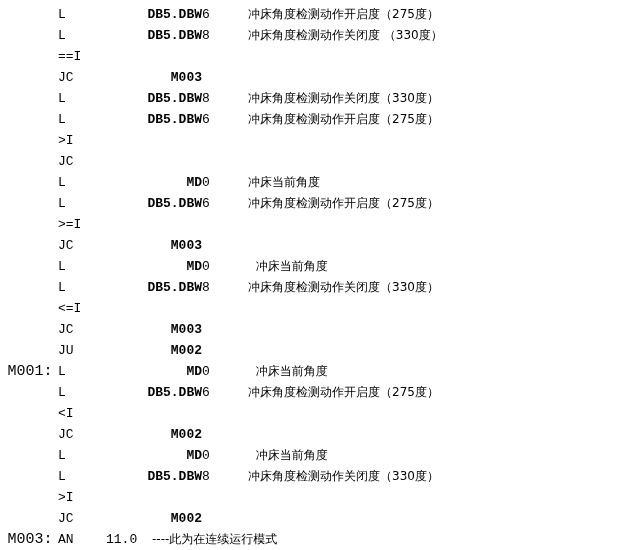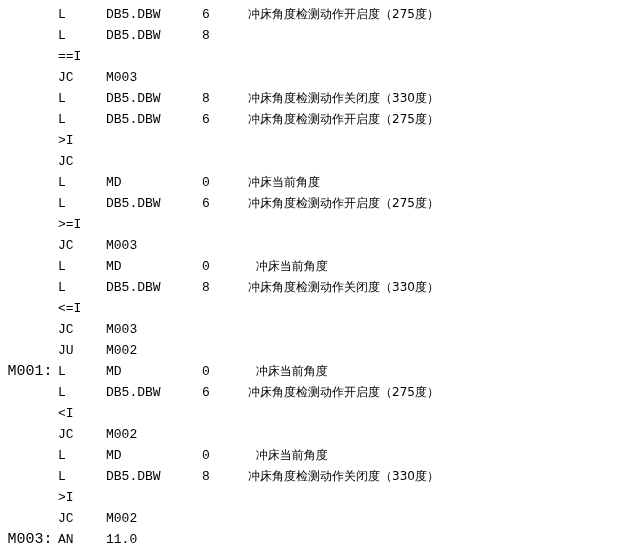--- a/index.html
+++ b/index.html
@@ -37,23 +37,24 @@
   .col-op {
     width: 48px;
     flex: 0 0 48px;
     text-align: left;
     font-size: 13px;
     box-sizing: border-box;
   }
   .col-operand {
     width: 96px;
     flex: 0 0 96px;
-    text-align: left;
+    text-align: right;
     font-size: 13px;
     box-sizing: border-box;
+    font-weight: bold;
   }
   .col-addr {
     width: 46px;
     flex: 0 0 46px;
     text-align: left;
     font-size: 13px;
     box-sizing: border-box;
   }
   .col-comment {
     flex: 1 1 auto;
@@ -61,21 +62,21 @@
     font-family: "DejaVu Sans", "Liberation Sans", sans-serif;
     white-space: pre;
     overflow: hidden;
   }
 </style>
 </head>
 <body>
 
 <div id="code-listing">
     <div class="code-line"><span class="col-label"></span><span class="col-op">L</span><span class="col-operand">DB5.DBW</span><span class="col-addr">6</span><span class="col-comment">冲床角度检测动作开启度（275度）</span></div>
-    <div class="code-line"><span class="col-label"></span><span class="col-op">L</span><span class="col-operand">DB5.DBW</span><span class="col-addr">8</span></div>
+    <div class="code-line"><span class="col-label"></span><span class="col-op">L</span><span class="col-operand">DB5.DBW</span><span class="col-addr">8</span><span class="col-comment">冲床角度检测动作关闭度 （330度）</span></div>
     <div class="code-line"><span class="col-label"></span><span class="col-op">==I</span><span class="col-operand"></span><span class="col-addr"></span><span class="col-comment"></span></div>
     <div class="code-line"><span class="col-label"></span><span class="col-op">JC</span><span class="col-operand">M003</span><span class="col-addr"></span><span class="col-comment"></span></div>
     <div class="code-line"><span class="col-label"></span><span class="col-op">L</span><span class="col-operand">DB5.DBW</span><span class="col-addr">8</span><span class="col-comment">冲床角度检测动作关闭度（330度）</span></div>
     <div class="code-line"><span class="col-label"></span><span class="col-op">L</span><span class="col-operand">DB5.DBW</span><span class="col-addr">6</span><span class="col-comment">冲床角度检测动作开启度（275度）</span></div>
     <div class="code-line"><span class="col-label"></span><span class="col-op">&gt;I</span><span class="col-operand"></span><span class="col-addr"></span><span class="col-comment"></span></div>
     <div class="code-line"><span class="col-label"></span><span class="col-op">JC</span><span class="col-addr"></span><span class="col-comment"></span></div>
     <div class="code-line"><span class="col-label"></span><span class="col-op">L</span><span class="col-operand">MD</span><span class="col-addr">0</span><span class="col-comment">冲床当前角度</span></div>
     <div class="code-line"><span class="col-label"></span><span class="col-op">L</span><span class="col-operand">DB5.DBW</span><span class="col-addr">6</span><span class="col-comment">冲床角度检测动作开启度（275度）</span></div>
     <div class="code-line"><span class="col-label"></span><span class="col-op">&gt;=I</span><span class="col-operand"></span><span class="col-addr"></span><span class="col-comment"></span></div>
     <div class="code-line"><span class="col-label"></span><span class="col-op">JC</span><span class="col-operand">M003</span><span class="col-addr"></span><span class="col-comment"></span></div>
@@ -85,14 +86,14 @@
     <div class="code-line"><span class="col-label"></span><span class="col-op">JC</span><span class="col-operand">M003</span><span class="col-addr"></span><span class="col-comment"></span></div>
     <div class="code-line"><span class="col-label"></span><span class="col-op">JU</span><span class="col-operand">M002</span><span class="col-addr"></span><span class="col-comment"></span></div>
     <div class="code-line"><span class="col-label">M001:</span><span class="col-op">L</span><span class="col-operand">MD</span><span class="col-addr">0</span><span class="col-comment">  冲床当前角度</span></div>
     <div class="code-line"><span class="col-label"></span><span class="col-op">L</span><span class="col-operand">DB5.DBW</span><span class="col-addr">6</span><span class="col-comment">冲床角度检测动作开启度（275度）</span></div>
     <div class="code-line"><span class="col-label"></span><span class="col-op">&lt;I</span><span class="col-operand"></span><span class="col-addr"></span><span class="col-comment"></span></div>
     <div class="code-line"><span class="col-label"></span><span class="col-op">JC</span><span class="col-operand">M002</span><span class="col-addr"></span><span class="col-comment"></span></div>
     <div class="code-line"><span class="col-label"></span><span class="col-op">L</span><span class="col-operand">MD</span><span class="col-addr">0</span><span class="col-comment">  冲床当前角度</span></div>
     <div class="code-line"><span class="col-label"></span><span class="col-op">L</span><span class="col-operand">DB5.DBW</span><span class="col-addr">8</span><span class="col-comment">冲床角度检测动作关闭度（330度）</span></div>
     <div class="code-line"><span class="col-label"></span><span class="col-op">&gt;I</span><span class="col-operand"></span><span class="col-addr"></span><span class="col-comment"></span></div>
     <div class="code-line"><span class="col-label"></span><span class="col-op">JC</span><span class="col-operand">M002</span><span class="col-addr"></span><span class="col-comment"></span></div>
-    <div class="code-line"><span class="col-label">M003:</span><span class="col-op">AN</span><span class="col-addr">11.0</span></div>
+    <div class="code-line"><span class="col-label">M003:</span><span class="col-op">AN</span><span class="col-addr">11.0</span><span class="col-comment">----此为在连续运行模式</span></div>
   </div>
 
 </body></html>

